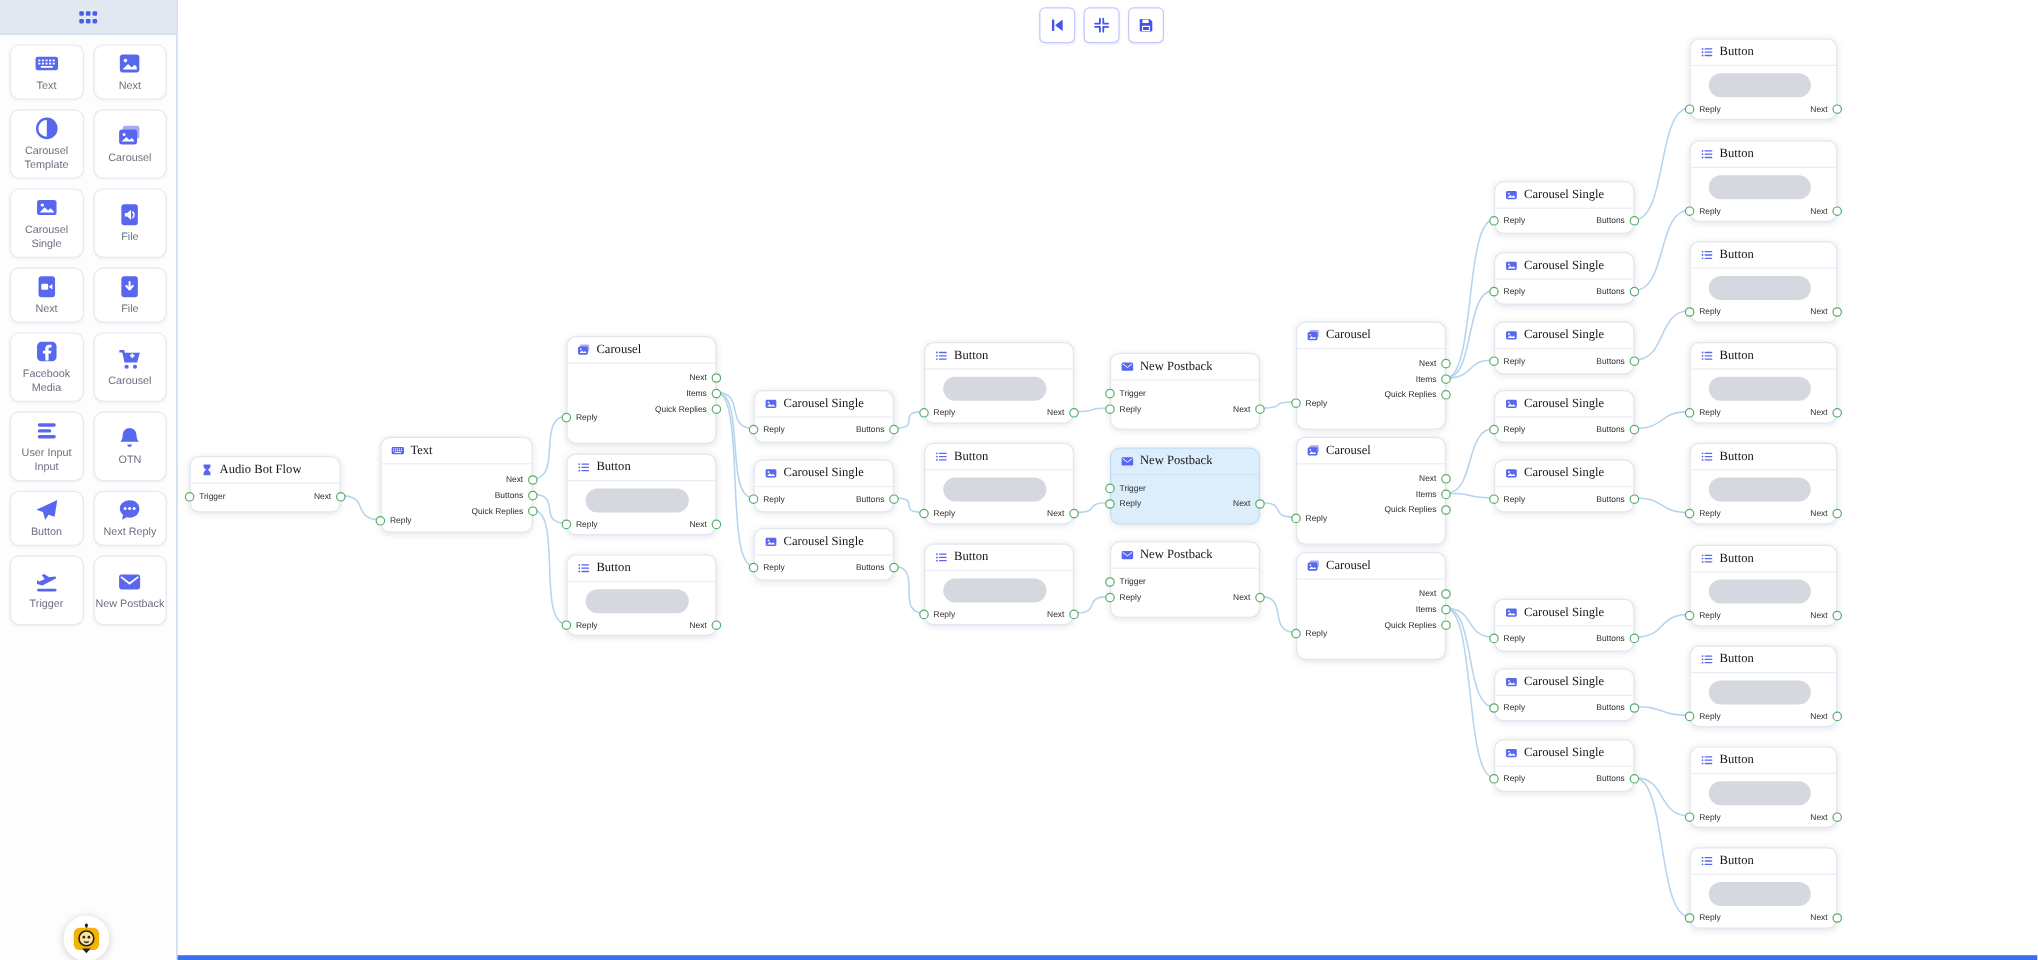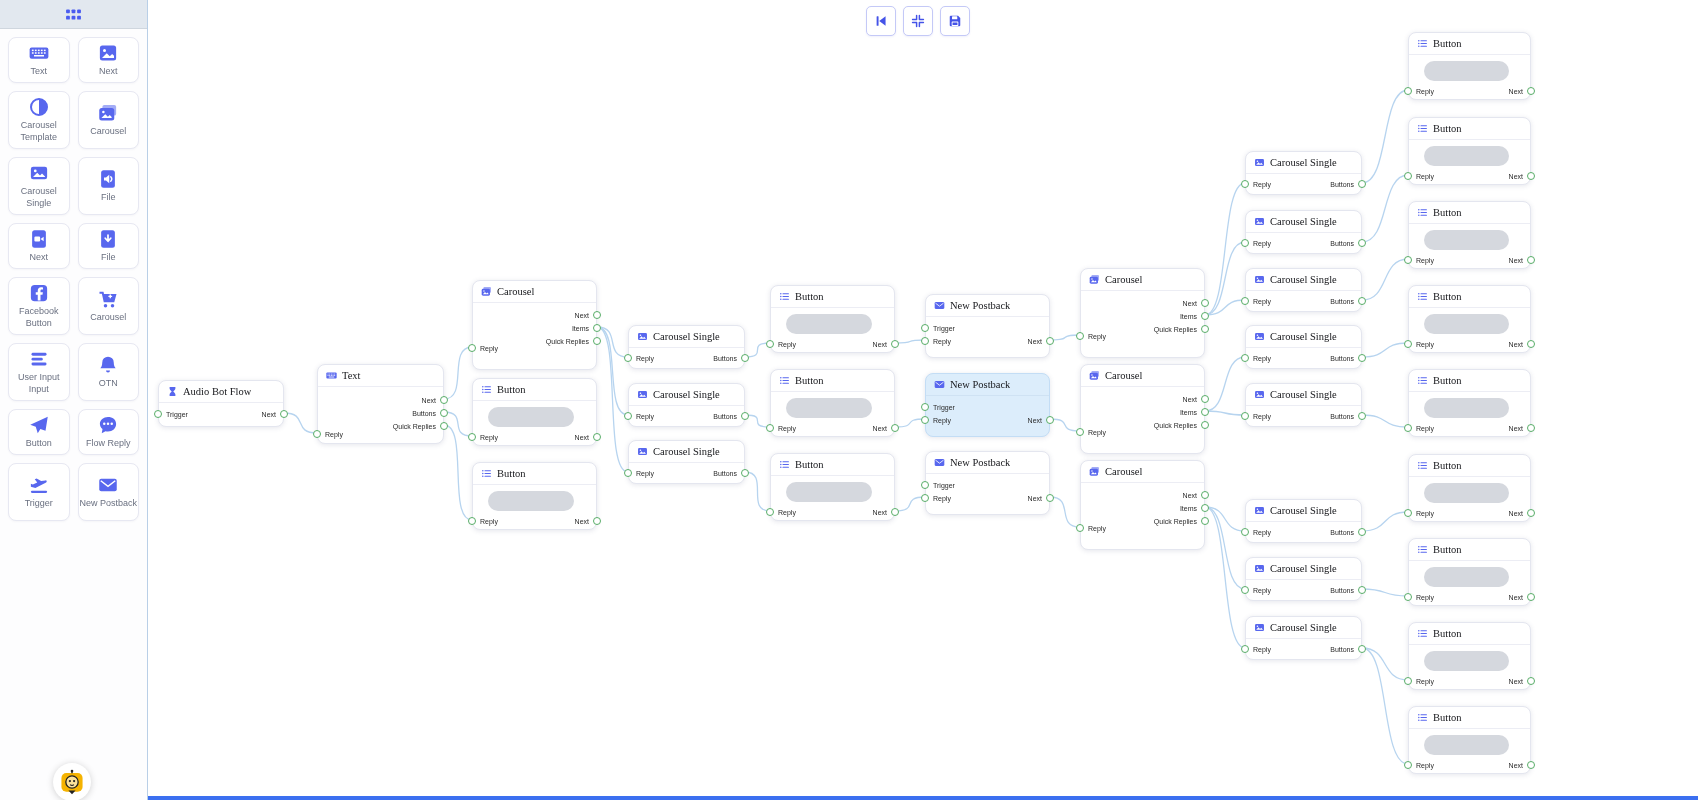--- a/index.html
+++ b/index.html
@@ -1094,21 +1094,21 @@
           </span>
           <div class="card-label">File</div>
         </div>
         <div class="card">
           <span class="icon icon-card">
             <svg viewBox="0 0 16 16" fill="currentColor">
               <rect x="1.5" y="1.5" width="13" height="13" rx="3"></rect>
               <path fill="#fff" d="M9.2 14 V9.3 h1.6 l.3-1.9 H9.2 V6.2 c0-.6.3-1 1-1 h1 V3.5 c-.4 0-1-.1-1.6-.1 -1.6 0-2.6 1-2.6 2.7 v1.3 H5.4 v1.9 H7 V14 Z"></path>
             </svg>
           </span>
-          <div class="card-label">Facebook Button</div>
+          <div class="card-label">Facebook Media</div>
         </div>
         <div class="card">
           <span class="icon icon-card">
             <svg viewBox="0 0 16 16" fill="currentColor">
               <path d="M4.6 10.5 L3.1 3.8 H1.2 V2.2 h3.2 l.4 1.8 H14.8 L13 10.5 Z"></path>
               <circle cx="6" cy="13.3" r="1.4"></circle>
               <circle cx="11.6" cy="13.3" r="1.4"></circle>
               <path d="M8.3 5.9 h3 M9.8 4.4 v3" stroke="#fff" stroke-width="1.1" fill="none"></path>
             </svg>
           </span>
@@ -1145,21 +1145,21 @@
           <span class="icon icon-card">
             <svg viewBox="0 0 16 16" fill="currentColor">
               <path d="M8 1.5 C4.4 1.5 1.5 3.9 1.5 7 c0 1.7.8 3.2 2.1 4.2 L3 14.5 l3-1.6 c.6.1 1.3.2 2 .2 3.6 0 6.5-2.5 6.5-6 S11.6 1.5 8 1.5 Z"></path>
               <g fill="#fff">
                 <circle cx="5" cy="7" r="1"></circle>
                 <circle cx="8" cy="7" r="1"></circle>
                 <circle cx="11" cy="7" r="1"></circle>
               </g>
             </svg>
           </span>
-          <div class="card-label">Flow Reply</div>
+          <div class="card-label">Next Reply</div>
         </div>
         <div class="card">
           <span class="icon icon-card">
             <svg viewBox="0 0 16 16" fill="currentColor">
               <rect x="1.5" y="12.5" width="13" height="1.8" rx=".9"></rect>
               <path d="M1.5 9.3 l3.6 1 8.6-4.4 c.9-.5.5-1.7-.5-1.6 l-3.5.5 L6.1 2.7 4.6 3.3 6.6 6 3.1 7.6 1.5 6.9 Z"></path>
             </svg>
           </span>
           <div class="card-label">Trigger</div>
         </div>

